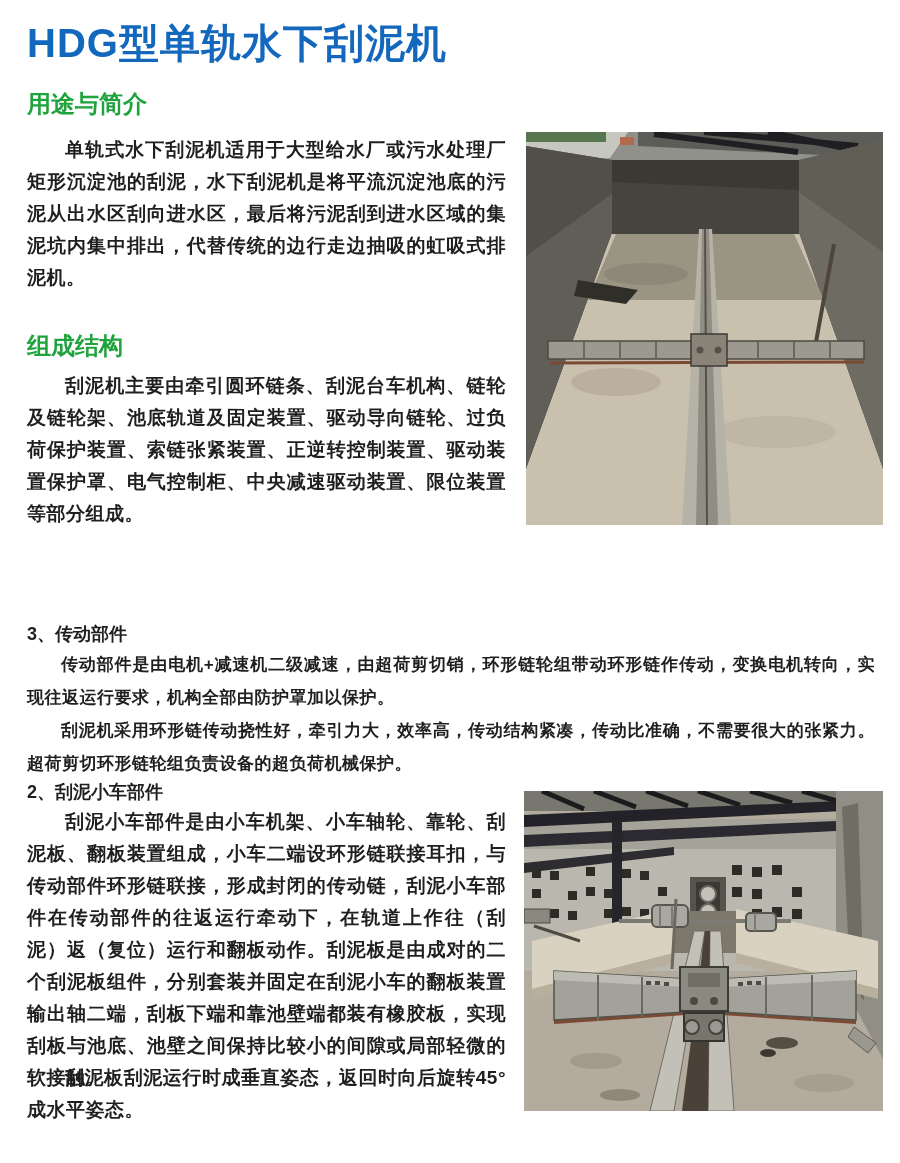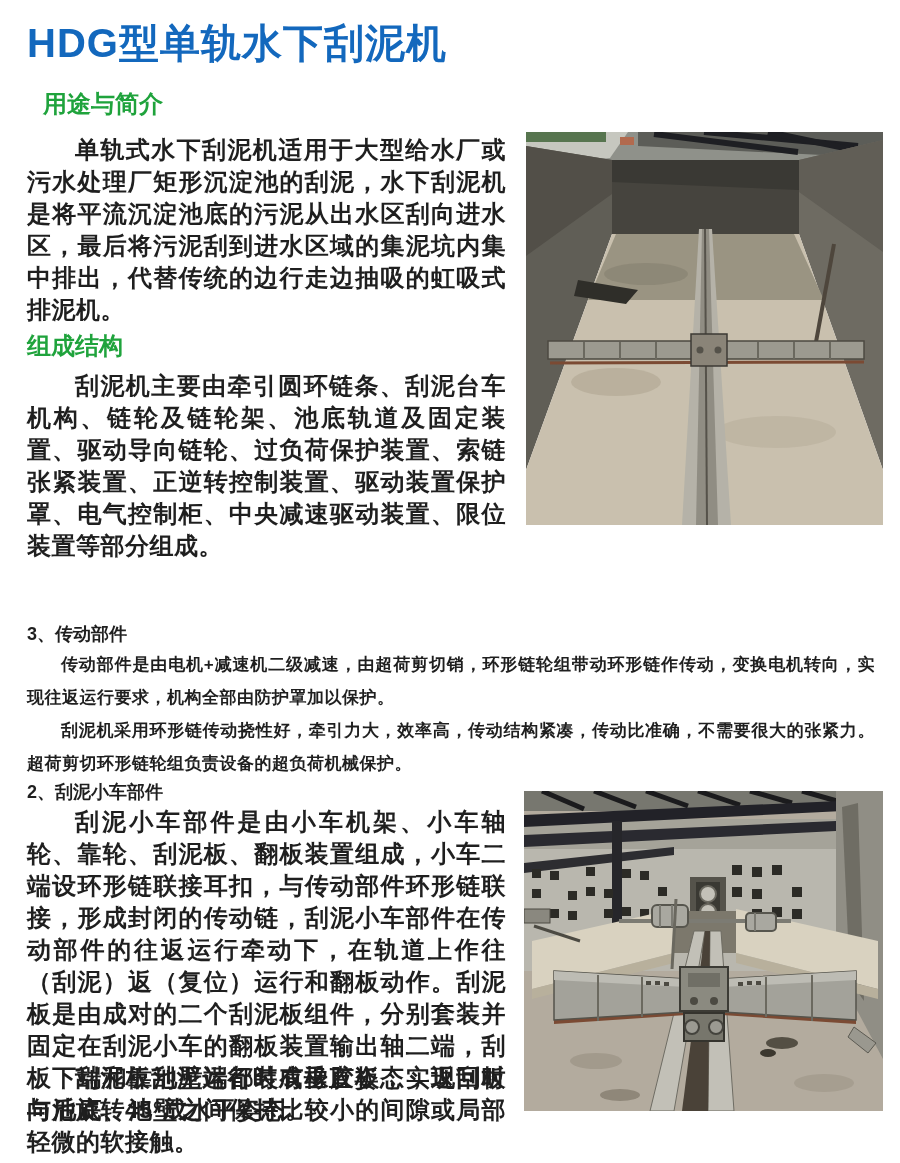--- a/index.html
+++ b/index.html
@@ -4,34 +4,34 @@
 <style>
   html,body {margin:0; padding:0; background:#ffffff;}
   .page {
     position:relative; width:900px; height:1163px; background:#ffffff;
     font-family:"Liberation Sans","DejaVu Sans",sans-serif; color:#1f1f1f; overflow:hidden;
   }
   .abs {position:absolute;}
   .title {font-size:40px; font-weight:700; color:#1368bd; margin:0; letter-spacing:1px; white-space:nowrap;}
   .sec   {font-size:24px; font-weight:700; color:#1fa33c; margin:0; white-space:nowrap;}
   .sub   {font-size:18px; font-weight:700; color:#1f1f1f; margin:0; white-space:nowrap;}
-  .body  {font-size:24px; line-height:32px; font-weight:700; text-align:justify; text-indent:2em;
+  .body  {font-size:19px; line-height:32px; font-weight:700; text-align:justify; text-indent:2em;
           margin:0; letter-spacing:0.5px;}
   .full  {font-size:17px; line-height:33px;}
   figure {margin:0; padding:0;}
   figure svg {display:block;}
 </style>
 </head>
 <body>
 
 <div class="page">
 
   <h1 class="abs title" style="left:27px; top:16px;">HDG型单轨水下刮泥机</h1>
 
-  <h2 class="abs sec" style="left:27px; top:88px;margin-left:16px;">用途与简介</h2>
+  <h2 class="abs sec" style="left:27px; top:88px;">用途与简介</h2>
 
   <p class="abs body" style="left:27px; top:134px; width:479px;">单轨式水下刮泥机适用于大型给水厂或污水处理厂矩形沉淀池的刮泥，水下刮泥机是将平流沉淀池底的污泥从出水区刮向进水区，最后将污泥刮到进水区域的集泥坑内集中排出，代替传统的边行走边抽吸的虹吸式排泥机。</p>
 
   <h2 class="abs sec" style="left:27px; top:330px;">组成结构</h2>
 
   <p class="abs body" style="left:27px; top:370px; width:479px;">刮泥机主要由牵引圆环链条、刮泥台车机构、链轮及链轮架、池底轨道及固定装置、驱动导向链轮、过负荷保护装置、索链张紧装置、正逆转控制装置、驱动装置保护罩、电气控制柜、中央减速驱动装置、限位装置等部分组成。</p>
 
 
   <h3 class="abs sub" style="left:27px; top:622px;">3、传动部件</h3>
 

